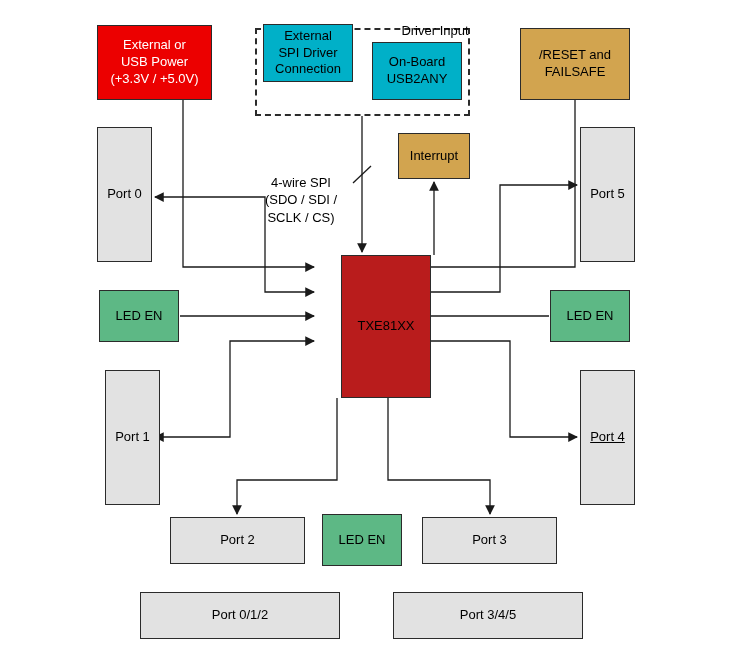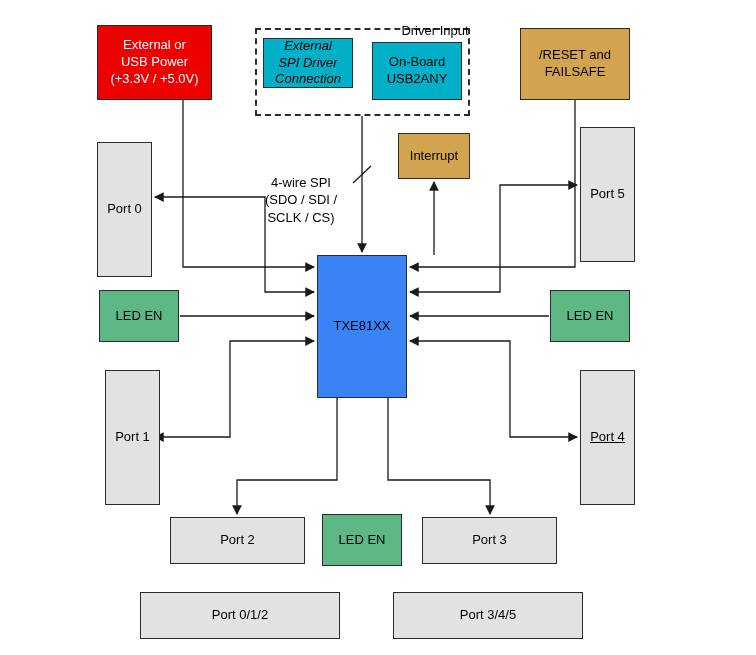--- a/index.html
+++ b/index.html
@@ -15,21 +15,21 @@
     border:1px solid #2b2b2b;
     display:flex; align-items:center; justify-content:center;
     text-align:center; line-height:1.3; white-space:pre-line;
   }
   .node span { white-space:pre-line; }
   .red    { background:#ec0000; color:#ffffff; }
   .cyan   { background:#00b0c8; color:#000; }
   .tan    { background:#d2a44f; color:#000; }
   .gray   { background:#e2e2e2; color:#000; }
   .green  { background:#5db885; color:#000000; }
-  .yellow { background:#3b82f6; color:#000; }
+  .yellow { background:#b91c1c; color:#000;margin-left:24px; }
   .dashed-group {
     position:absolute; z-index:1; box-sizing:border-box;
     border:2px dashed #2b2b2b; background:transparent;
   }
   .free-label {
     position:absolute; z-index:3; text-align:center; white-space:pre-line;
     line-height:1.35;
   }
 </style>
 </head>
@@ -74,21 +74,21 @@
   <div class="free-label" style="left:385px; top:4px; width:100px;">
     <span>Driver Input</span>
   </div>
 
   <div class="node red" style="left:97px; top:25px; width:115px; height:75px;">
     <span>External or
 USB Power
 (+3.3V / +5.0V)</span>
   </div>
 
-  <div class="node cyan" style="left:263px; top:38px; width:90px; height:50px;font-style:italic;">
+  <div class="node cyan" style="left:263px; top:24px; width:90px; height:58px;">
     <span>External
 SPI Driver
 Connection</span>
   </div>
 
   <div class="node cyan" style="left:372px; top:42px; width:90px; height:58px;">
     <span>On-Board
 USB2ANY</span>
   </div>
 
@@ -100,21 +100,21 @@
     <span>/RESET and
 FAILSAFE</span>
   </div>
 
   <div class="free-label" style="left:248px; top:156px; width:106px;">
     <span>4-wire SPI
 (SDO / SDI /
 SCLK / CS)</span>
   </div>
 
-  <div class="node gray" style="left:97px; top:142px; width:55px; height:135px;">
+  <div class="node gray" style="left:97px; top:127px; width:55px; height:135px;">
     <span>Port 0</span>
   </div>
 
   <div class="node green" style="left:99px; top:290px; width:80px; height:52px;">
     <span>LED EN</span>
   </div>
 
   <div class="node gray" style="left:105px; top:370px; width:55px; height:135px;">
     <span>Port 1</span>
   </div>

